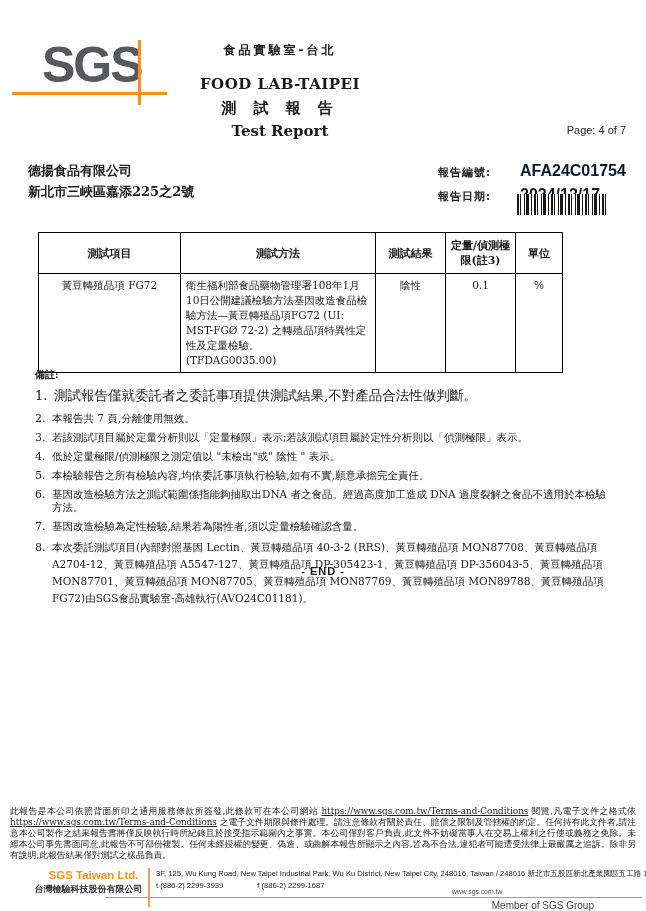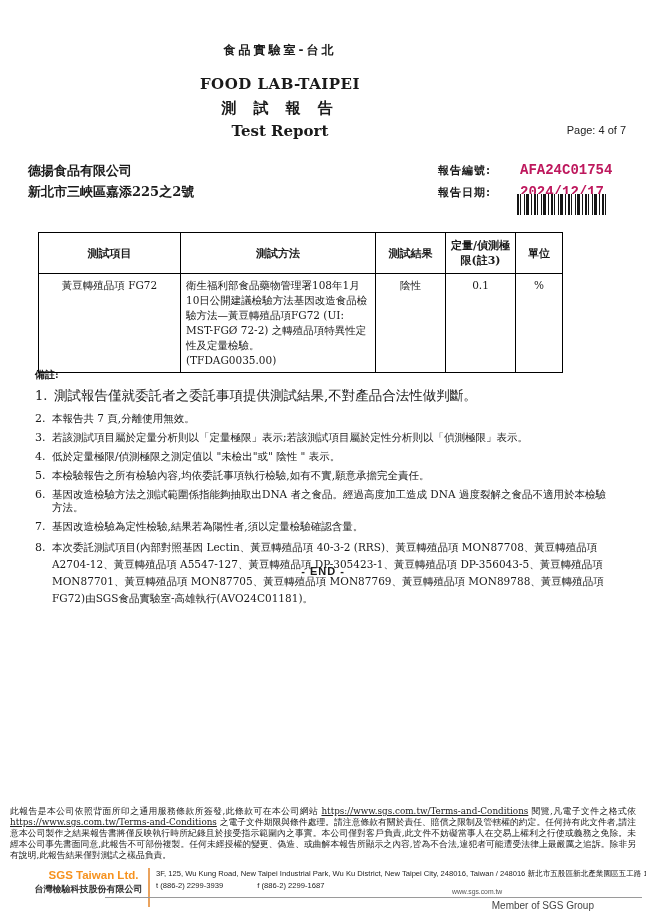--- a/index.html
+++ b/index.html
@@ -21,21 +21,21 @@
   .t-rep-zh{font-size:15px;font-weight:700;letter-spacing:6px;margin-bottom:4px;}
   .t-rep-en{font-size:15px;font-weight:700;}
   .page-no{position:absolute;right:20px;top:124px;font-family:"Liberation Sans",sans-serif;
            font-size:11px;color:#222;}
 
   
   .client{position:absolute;left:28px;top:160px;font-size:13px;font-weight:700;line-height:21px;}
   .meta{position:absolute;left:438px;top:162px;font-size:11px;}
   .meta-row{display:flex;align-items:baseline;margin-bottom:6px;gap:20px;}
   .meta-label{font-weight:700;letter-spacing:1px;width:56px;}
-  .meta-value{font-family:Liberation Mono, monospace;font-weight:700;font-size:14px;margin-left:6px;color:#be185d;}
+  .meta-value{font-family:Liberation Sans, sans-serif;font-weight:700;font-size:16px;margin-left:6px;color:#0f172a;}
   .barcode{position:absolute;left:517px;top:194px;width:90px;height:21px;
            background:repeating-linear-gradient(90deg,#151515 0 2px,#fff 2px 3px,#151515 3px 4px,
            #fff 4px 7px,#151515 7px 8px,#fff 8px 9px,#151515 9px 12px,#fff 12px 14px,
            #151515 14px 15px,#fff 15px 17px);}
 
   
   .rtable{position:absolute;left:38px;top:232px;width:524px;border-collapse:collapse;
           table-layout:fixed;font-size:11px;}
   .rtable th,.rtable td{border:1.5px solid #000;}
   .rtable th{font-weight:700;text-align:center;vertical-align:middle;height:38px;
@@ -77,20 +77,25 @@
          font-size:6.8px;color:#555;}
   .f-rule{position:absolute;left:105px;top:897px;width:537px;height:1px;background:#9a9a9a;}
   .f-member{position:absolute;right:52px;top:900px;font-family:"Liberation Sans",sans-serif;
             font-size:10px;color:#444;}
 </style>
 </head>
 <body>
 
 <div class="page">
 
+  <div class="logo">
+    <div class="logo-text">SGS</div>
+    <div class="logo-vline"></div>
+    <div class="logo-hline"></div>
+  </div>
 
   <div class="titles">
     <div class="t-zh">食品實驗室-台北</div>
     <div class="t-en">FOOD LAB-TAIPEI</div>
     <div class="t-rep-zh">測 試 報 告</div>
     <div class="t-rep-en">Test Report</div>
   </div>
   <div class="page-no">Page: 4 of 7</div>
 
   <div class="client">

